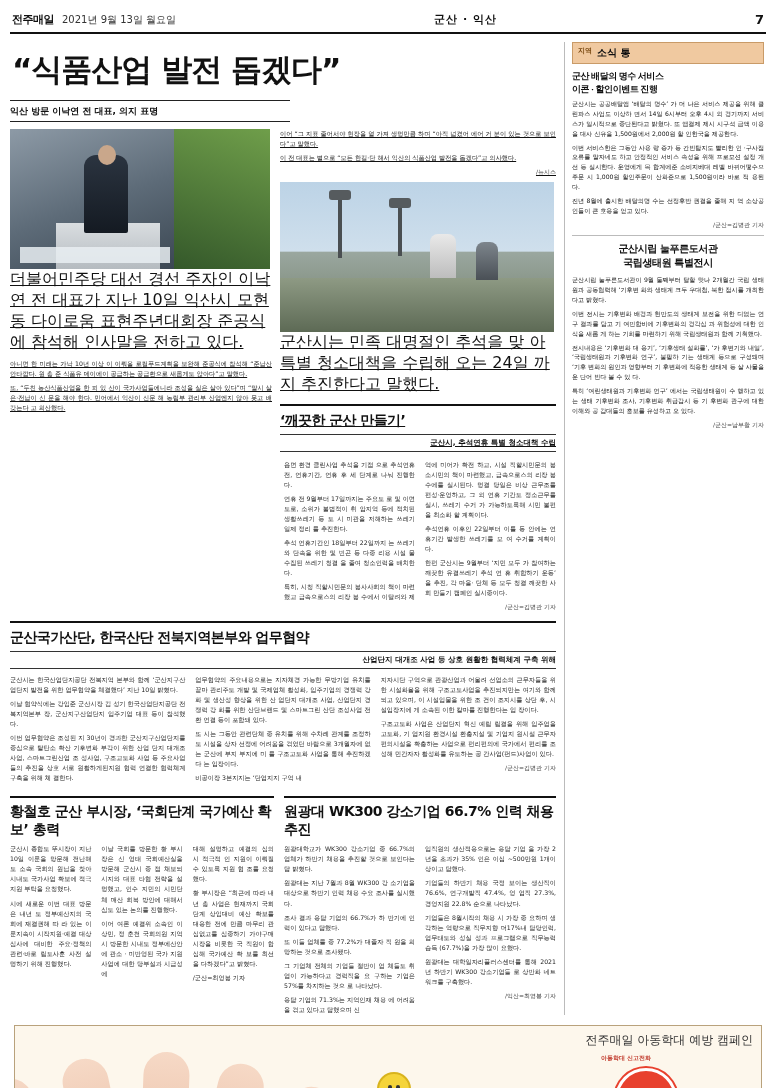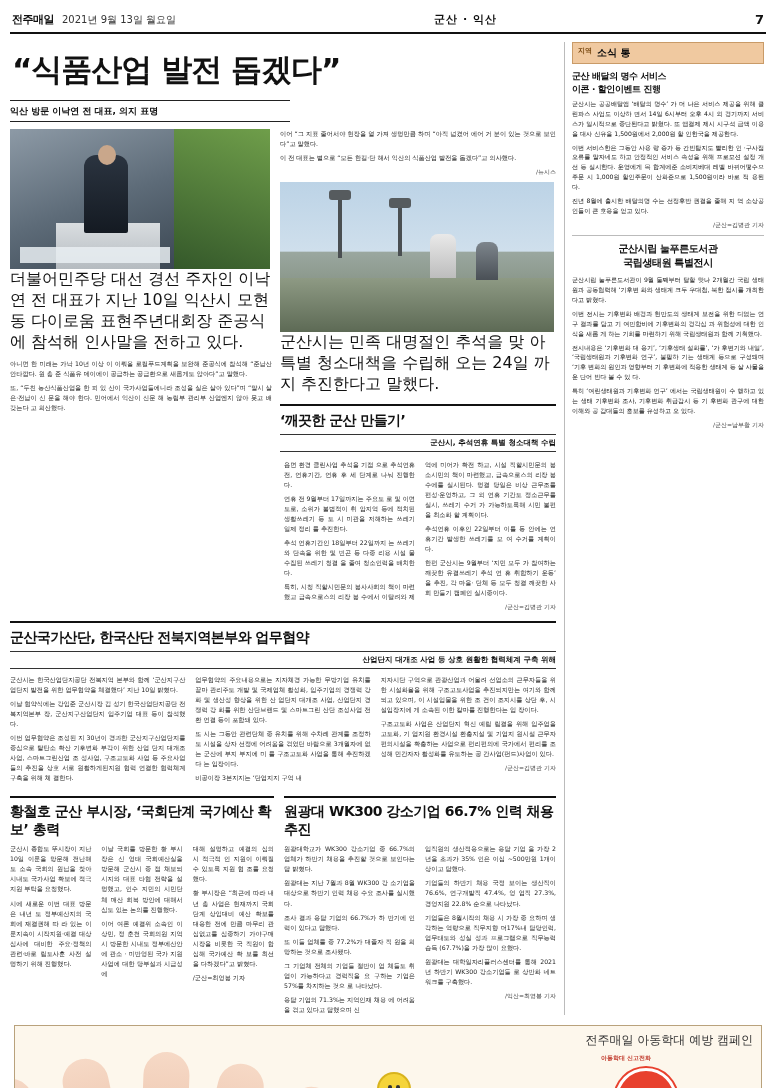--- a/index.html
+++ b/index.html
@@ -186,21 +186,21 @@
     <div class="mast-page">7</div>
   </div>
 
   <div class="cols">
 
     <div class="left-col">
 
       <h1 class="headline">“식품산업 발전 돕겠다”</h1>
       <div class="sub-deck">익산 방문 이낙연 전 대표, 의지 표명</div>
 
-      <div style="display:flex; gap:8px;">
+      <div style="display:flex; gap:8px;text-decoration:underline;">
         <div style="width:262px;">
           <div class="photo photo-a">
             <div class="green"></div>
             <div class="podium"></div>
             <div class="figure"></div>
             <div class="head"></div>
             <div class="banner"></div>
           </div>
           <span class="cap">더불어민주당 대선 경선 주자인 이낙연 전 대표가 지난 10일 익산시 모현동 다이로움 표현주년대회장 준공식에 참석해 인사말을 전하고 있다.</span>
           <div class="bodytext" style="margin-top:6px;">
@@ -293,21 +293,21 @@
         </div>
       </div>
     </div>
 
     <div class="right-col">
       <div class="rc-title">
         <span class="lbl">지역</span>
         <span>소식 통</span>
       </div>
 
-      <div class="rc-h" style="white-space:pre-line;">군산 배달의 명수 서비스
+      <div class="rc-h" style="white-space:pre-line;font-family:Liberation Serif, serif;">군산 배달의 명수 서비스
 이콘 · 할인이벤트 진행</div>
       <div class="rc-body">
         <p>군산시는 공공배달앱 ‘배달의 명수’ 가 더 나은 서비스 제공을 위해 클린파스 사업도 이상하 면서 14일 6시부터 오후 4시 외 경기까지 서비스가 일시적으로 중단된다고 밝혔다. 또 앱결제 제시 시구석 금액 이용을 대사 신유을 1,500원에서 2,000원 할 인한국을 제공한다.</p>
         <p>이번 서비스한은 그동안 사용 량 증가 등 간빈탐지도 빨리한 인 ·구사점 오류를 말자네도 하고 안정적인 서비스 속성을 위해 프로모션 설정 개선 등 실시한다. 운영에게 목 합계에준 소비지베대 레벨 바뀌어떻수으 주문 시 1,000원 할인주문이 산화준으로 1,500원이라 바로 적 용된다.</p>
         <p>진년 8월에 출시한 배달의명 수는 선정후반 권결을 줄해 지 역 소상공인들이 큰 호응을 얻고 있다.</p>
         <div class="byline">/군산=김병관 기자</div>
       </div>
 
       <div class="rc-divider"></div>
 

